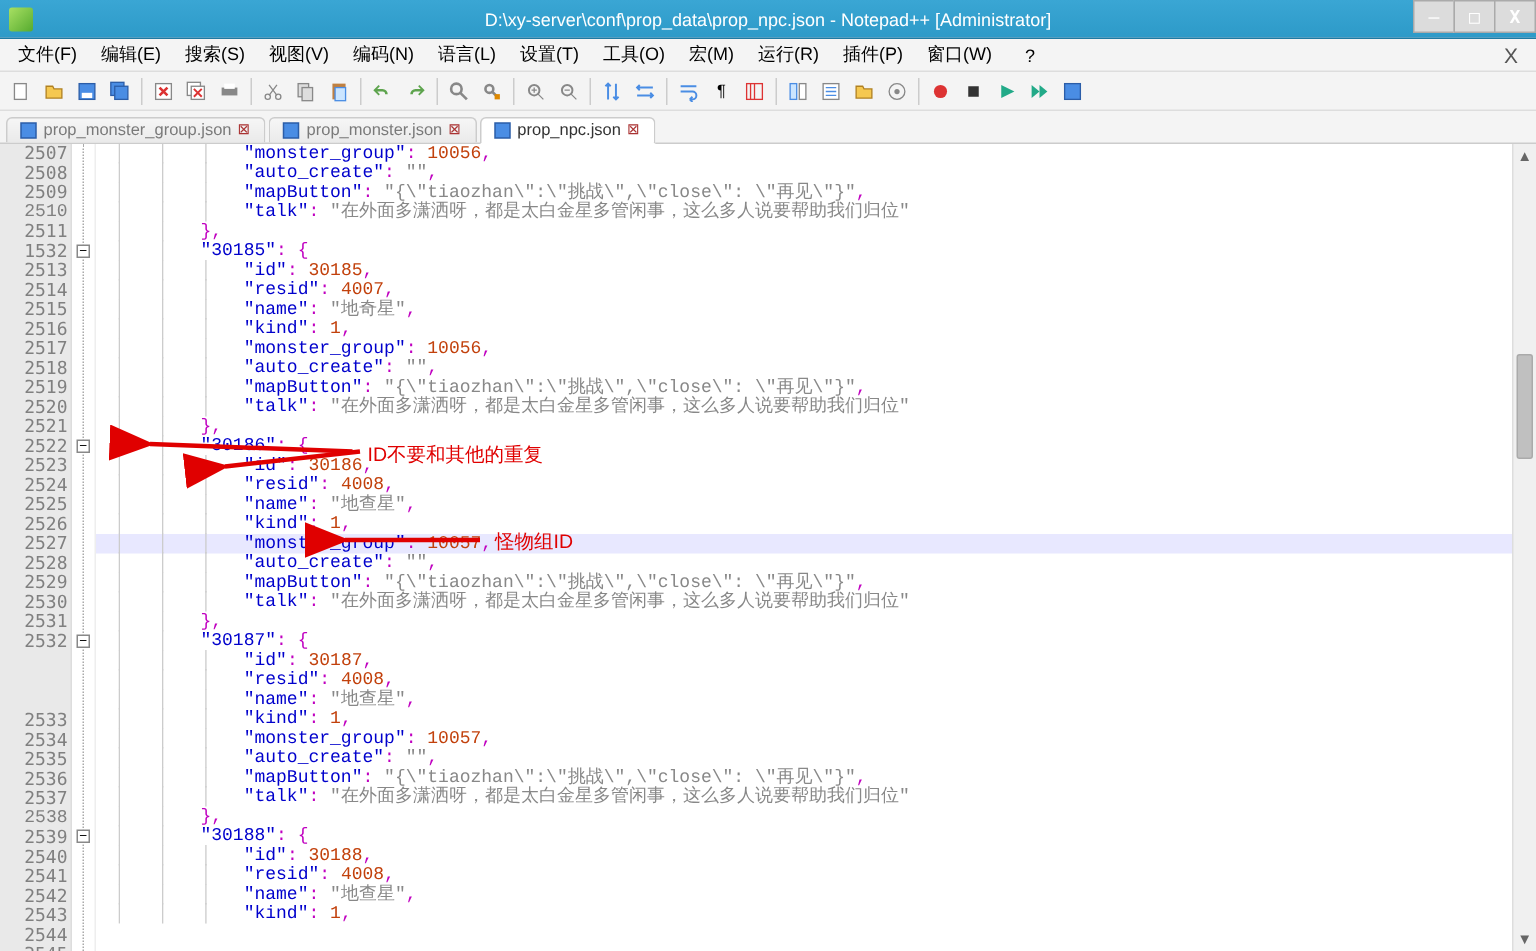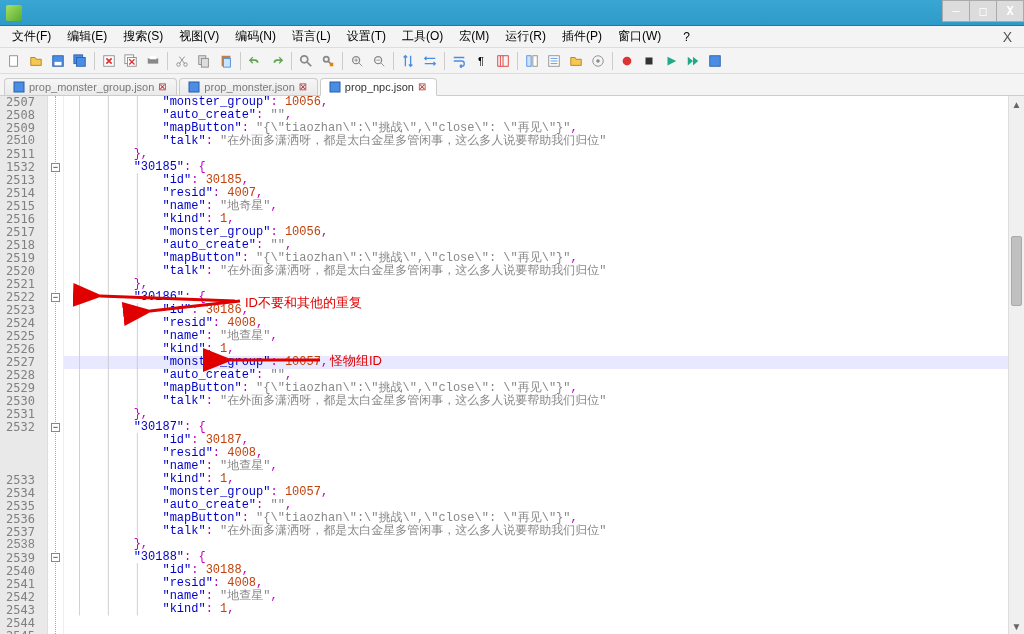--- a/index.html
+++ b/index.html
@@ -162,21 +162,21 @@
   background: #fff;
   position: relative;
 }
 .gutter {
   width: 48px;
   background: #e9e9e9;
   color: #808080;
   font-family: Consolas, monospace;
   font-size: 12px;
   text-align: right;
-  padding-right: 12px;
+  padding-right: 2px;
   border-right: 1px solid #ddd;
 }
 .foldcol {
   width: 16px;
   background: #fff;
   border-right: 1px solid #eee;
   position: relative;
 }
 .foldcol .vline {
   position:absolute;
@@ -243,20 +243,21 @@
   color: #e00000;
   font-size: 13px;
   font-family: "Microsoft YaHei", sans-serif;
 }
 </style>
 </head>
 <body>
 
 <div class="titlebar">
   <div class="icon"></div>
+  <div class="title">D:\xy-server\conf\prop_data\prop_npc.json - Notepad++ [Administrator]</div>
   <div class="winbtns">
     <div class="winbtn">–</div>
     <div class="winbtn">□</div>
     <div class="winbtn close">X</div>
   </div>
 </div>
 
 <div class="menubar">
   <div class="menuitem">文件(F)</div>
   <div class="menuitem">编辑(E)</div>

